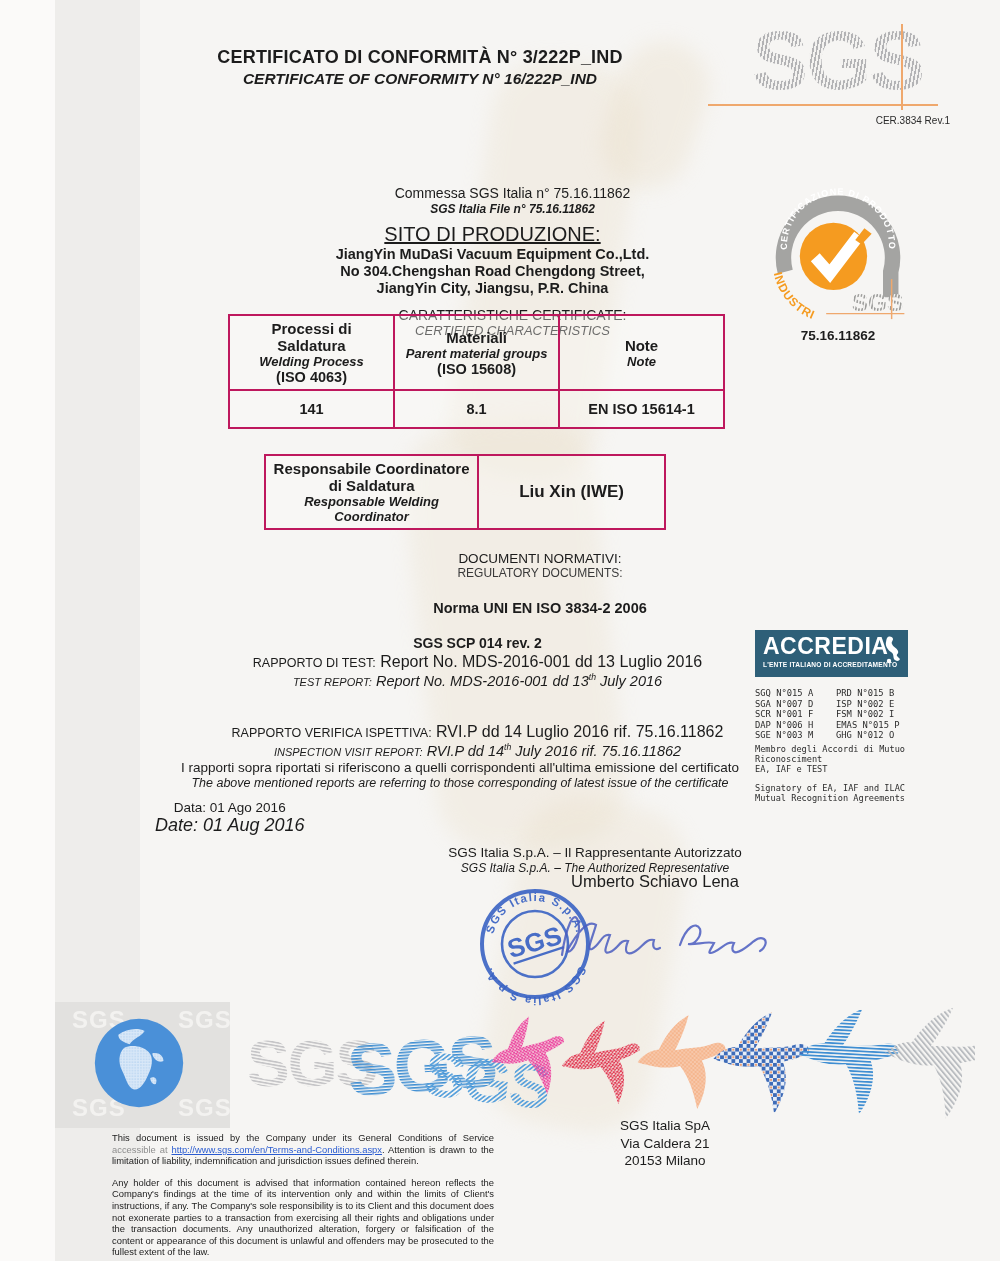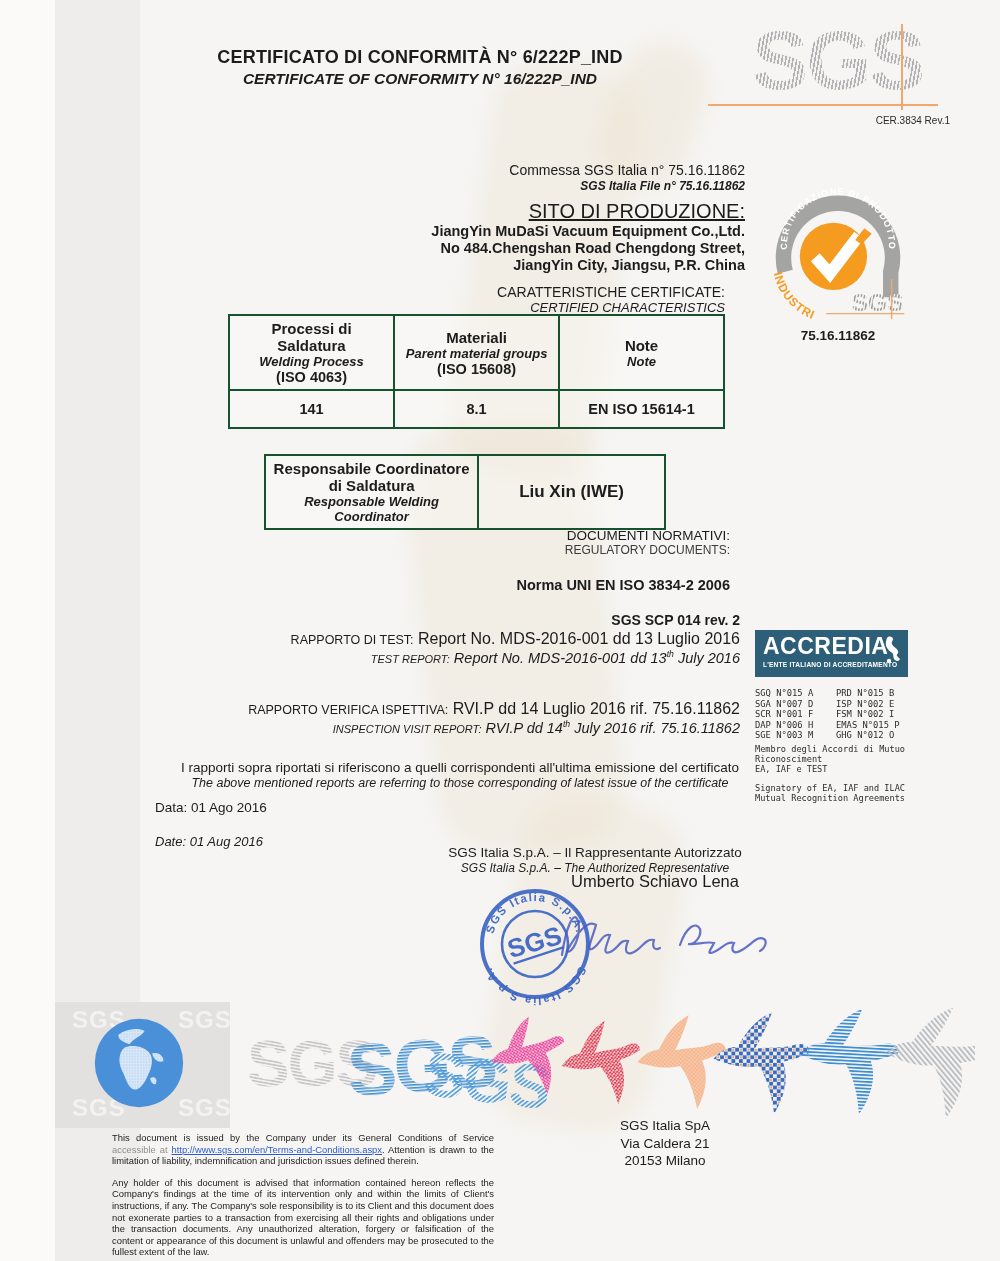--- a/index.html
+++ b/index.html
@@ -14,21 +14,21 @@
   .band-left    { position:absolute; left:55px; top:0; width:85px; height:1261px; background:#ebeae8; opacity:.75; }
   .wm-col { position:absolute; background:#e9ddc6; opacity:.30; filter:blur(10px); border-radius:60px; }
   .wm1 { left:470px; top:60px;  width:150px; height:420px; transform:rotate(8deg); }
   .wm2 { left:420px; top:420px; width:190px; height:430px; transform:rotate(-6deg); }
   .wm3 { left:500px; top:800px; width:170px; height:330px; transform:rotate(10deg); }
   .wm4 { left:610px; top:40px;  width:90px;  height:150px; transform:rotate(18deg); opacity:.35; }
 
   .abs { position:absolute; }
   .b { font-weight:bold; }
   .ctr { text-align:center; }
-  .rgt { text-align:right; }
+  .rgt { text-align:center;margin-top:23px; }
 
   
   .title-block { left:150px; top:47px; width:540px; }
   .title-it { font-size:18px; font-weight:bold; letter-spacing:.2px; }
   .title-en { font-size:15.5px; font-weight:bold; font-style:italic; margin-top:2px; }
 
   .sgs-logo-top {
     left:752px; top:18px; font-size:84px; font-weight:bold; letter-spacing:-2px;
     font-family:"Liberation Sans", sans-serif; line-height:1;
     background:repeating-linear-gradient(100deg,#b3b3b5 0 1.6px,#f3f2f0 1.6px 3.6px);
@@ -46,21 +46,21 @@
   .site .lbl { font-size:20px;text-decoration:underline; }
   .site .ln { font-size:14.5px; font-weight:bold; line-height:17px; }
 
   
   .charlbl { left:300px; top:284px; width:425px; }
   .charlbl .l1 { font-size:14px; }
   .charlbl .l2 { font-size:13px; font-style:italic; }
 
   
   table.cert { border-collapse:collapse; }
-  table.cert td { border:2px solid #14532d; vertical-align:middle; text-align:center; padding:4px 6px; background:rgba(252,251,249,.35); }
+  table.cert td { border:2px solid #be185d; vertical-align:middle; text-align:center; padding:4px 6px; background:rgba(252,251,249,.35); }
   .t1 { left:228px; top:314px; width:497px; }
   .t1 td { width:166px; }
   .h-it  { font-size:15px; font-weight:bold; line-height:17px; }
   .h-en  { font-size:13px; font-weight:bold; font-style:italic; line-height:15px; }
   .h-std { font-size:14.5px; font-weight:bold; line-height:16px; }
   .d-val { font-size:14.5px; font-weight:bold; height:38px; }
   .t2 { left:264px; top:454px; width:402px; }
   .t2 .c1 { width:214px; }
   .t2 .c2 { width:188px; font-size:17px; font-weight:bold; }
 
@@ -89,21 +89,21 @@
   .accredia-tag { font-size:6.6px; font-weight:bold; letter-spacing:.2px; margin-top:3px; }
   .accredia-italy { position:absolute; right:5px; top:6px; }
   .codes { top:688px; width:84px; font-family:"DejaVu Sans Mono", monospace; font-size:8.8px; line-height:10.6px; color:#2c2c2c; white-space:nowrap; }
   .codes1 { left:755px; } .codes2 { left:836px; }
   .member { left:755px; top:744px; width:180px; font-family:"DejaVu Sans Mono", monospace; font-size:8.6px; line-height:10px; color:#2c2c2c; }
   .member .gap { height:9px; }
 
   
   .dateblk { left:155px; top:800px; }
   .date-it { font-size:13.5px;text-align:center; }
-  .date-en { font-size:13px; font-style:italic; margin-top:19px; }
+  .date-en { font-size:18px; font-style:italic; margin-top:0; }
 
   
   .sigline1 { left:380px; top:845px; width:430px; font-size:13.5px; }
   .sigline2 { left:380px; top:861px; width:430px; font-size:12px; font-style:italic; }
   .signame  { left:525px; top:872px; width:260px; font-size:16.5px; }
 
   
   .gray-band { left:55px; top:1002px; width:175px; height:126px; background:#e2e1df; }
   .wm-sgs { position:absolute; font-size:24px; font-weight:bold; color:#f3f2f0; letter-spacing:1px; }
   .legal { left:112px; top:1132px; width:382px; font-size:9.4px; line-height:11.6px; text-align:justify; color:#222; }
@@ -118,38 +118,38 @@
 <div class="page">
 
   <div class="strip-left"></div>
   <div class="band-left"></div>
   <div class="wm-col wm1"></div>
   <div class="wm-col wm2"></div>
   <div class="wm-col wm3"></div>
   <div class="wm-col wm4"></div>
 
   <div class="abs title-block ctr">
-    <div class="title-it">CERTIFICATO DI CONFORMITÀ N° 6/222P_IND</div>
+    <div class="title-it">CERTIFICATO DI CONFORMITÀ N° 3/222P_IND</div>
     <div class="title-en">CERTIFICATE OF CONFORMITY N° 16/222P_IND</div>
   </div>
 
   <div class="abs sgs-logo-top">SGS</div>
   <div class="abs crossline-h"></div>
   <div class="abs crossline-v"></div>
   <div class="abs cer-rev">CER.3834 Rev.1</div>
 
   <div class="abs commessa rgt">
     <div class="l1">Commessa SGS Italia n° 75.16.11862</div>
     <div class="l2">SGS Italia File n° 75.16.11862</div>
   </div>
 
   <div class="abs site rgt">
     <div class="lbl">SITO DI PRODUZIONE:</div>
     <div class="ln">JiangYin MuDaSi Vacuum Equipment Co.,Ltd.</div>
-    <div class="ln">No 484.Chengshan Road Chengdong Street,</div>
+    <div class="ln">No 304.Chengshan Road Chengdong Street,</div>
     <div class="ln">JiangYin City, Jiangsu, P.R. China</div>
   </div>
 
   <div class="abs" style="left:763px; top:170px; width:150px;">
     <svg width="150" height="150" viewBox="0 0 150 165">
       <defs>
         <path id="arcText" d="M 23 104 A 56 56 0 1 1 127 104" fill="none"></path>
         <path id="arcInd" d="M 4 112 A 70 70 0 0 0 52 166" fill="none"></path>
         <pattern id="patSgsGray" width="3.4" height="3.4" patternTransform="rotate(10)" patternUnits="userSpaceOnUse">
           <rect width="3.4" height="3.4" fill="#f3f2f0"></rect>

